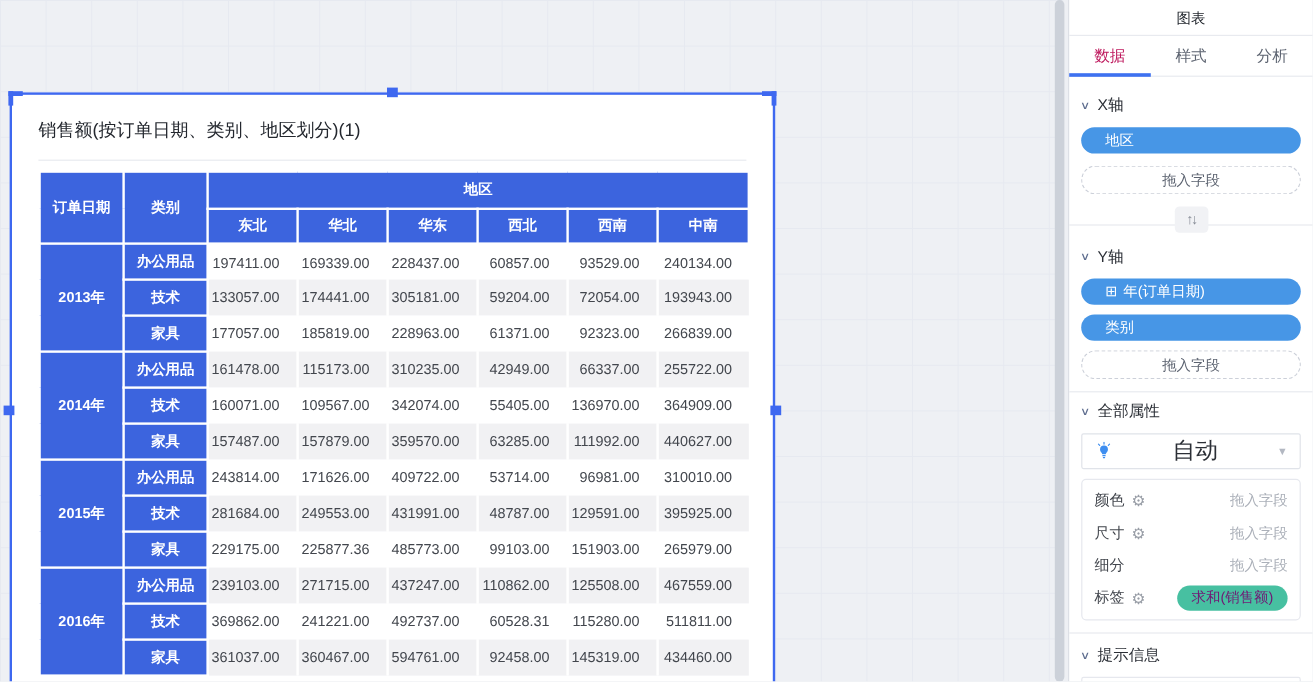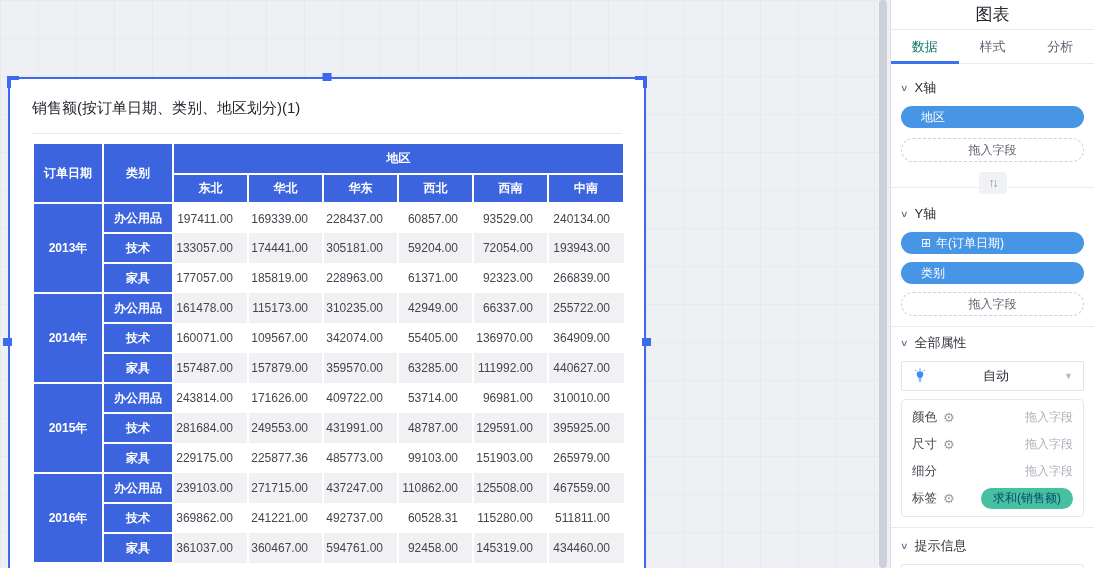--- a/index.html
+++ b/index.html
@@ -47,50 +47,50 @@
   .psize .chev{color:#8a8f99;font-size:10px;}
   .pbtn{width:27px;height:25px;border:1px solid #d7dae0;border-radius:3px;background:#fff;color:#3f4650;
     display:flex;align-items:center;justify-content:center;font-size:11px;font-weight:700;letter-spacing:-1px;}
   .pinput{width:32px;height:25px;border:1px solid #d7dae0;border-radius:3px;background:#fff;color:#2b2f36;
     display:flex;align-items:center;justify-content:center;font-size:12px;}
   .ptotal{color:#6a7079;font-size:12px;}
 
   
   .panel{position:absolute;left:890px;top:0;width:204px;height:568px;background:#fff;
     border-left:1px solid #dde0e6;}
-  .p-title{height:30px;line-height:30px;text-align:center;font-size:17px;color:#23272e;border-bottom:1px solid #e8eaef;}
+  .p-title{height:30px;line-height:30px;text-align:center;font-size:12px;color:#23272e;border-bottom:1px solid #e8eaef;}
   .tabs{display:flex;height:34px;border-bottom:1px solid #e8eaef;}
   .tab{flex:1;text-align:center;line-height:33px;font-size:13px;color:#5c6370;position:relative;}
-  .tab.active{color:#0f766e;}
+  .tab.active{color:#be185d;}
   .tab.active::after{content:"";position:absolute;left:0;right:0;bottom:-1px;height:3px;background:#3e71f0;}
   .p-body{padding:0 10px;}
   .sec-h{display:flex;align-items:center;gap:7px;font-size:13px;color:#2b2f36;height:16px;}
   .sec-h .chev{color:#5d6c8e;font-size:9px;transform:scaleX(1.3);}
   .mt16{margin-top:16px;} .mt10{margin-top:10px;} .mt8{margin-top:8px;} .mt4{margin-top:4px;}
   .pill{height:22px;border-radius:12px;background:#4796e6;color:#fff;font-size:12px;
     display:flex;align-items:center;padding-left:20px;margin-top:10px;}
   .pill .picon{margin-right:5px;font-size:12px;}
   .drop{height:24px;border:1px dashed #ccd0d9;border-radius:13px;background:#fff;color:#5c6370;
     font-size:12px;display:flex;align-items:center;justify-content:center;margin-top:10px;}
   .swaprow{position:relative;height:30px;margin-top:10px;}
   .swaprow .line{position:absolute;left:-10px;right:-10px;top:50%;border-top:1px solid #e8eaef;}
   .swapbtn{position:relative;margin:0 auto;width:28px;height:22px;background:#f1f2f5;border-radius:4px;
     color:#8a8f99;display:flex;align-items:center;justify-content:center;font-size:12px;letter-spacing:-2px;z-index:2;}
   .hr{border-top:1px solid #e8eaef;margin:10px -10px 0 -10px;}
   .autobox{margin-top:10px;height:30px;border:1px solid #e0e3e9;border-radius:2px;background:#fff;
     display:flex;align-items:center;padding:0 10px;}
-  .autobox .alabel{flex:1;text-align:center;font-size:13px;color:#2b2f36;}
+  .autobox .alabel{flex:1;text-align:center;font-size:19px;color:#2b2f36;}
   .autobox .caret{color:#b3b8c2;font-size:9px;}
   .props{margin-top:8px;border:1px solid #e6e8ee;border-radius:4px;padding:4px 10px;background:#fff;}
   .prow{height:27px;display:flex;align-items:center;}
   .plabel{color:#42464d;font-size:12.5px;}
   .gear{color:#989da6;font-size:13px;margin-left:6px;}
   .spacer{flex:1;}
   .ph{color:#abb0b9;font-size:12px;}
-  .gpill{background:#47c0a1;color:#0c4a6e;border-radius:11px;height:21px;padding:4px 12px;
+  .gpill{background:#47c0a1;color:#701a75;border-radius:11px;height:21px;padding:4px 12px;
     display:flex;align-items:center;font-size:12px;}
   .setbox{margin-top:10px;height:26px;border:1px solid #e6e8ee;border-radius:2px;background:#fff;
     text-align:center;line-height:26px;color:#8a8f99;font-size:12px;}
 </style>
 </head>
 <body>
 
 <div class="stage">
 
   <div class="canvas">

